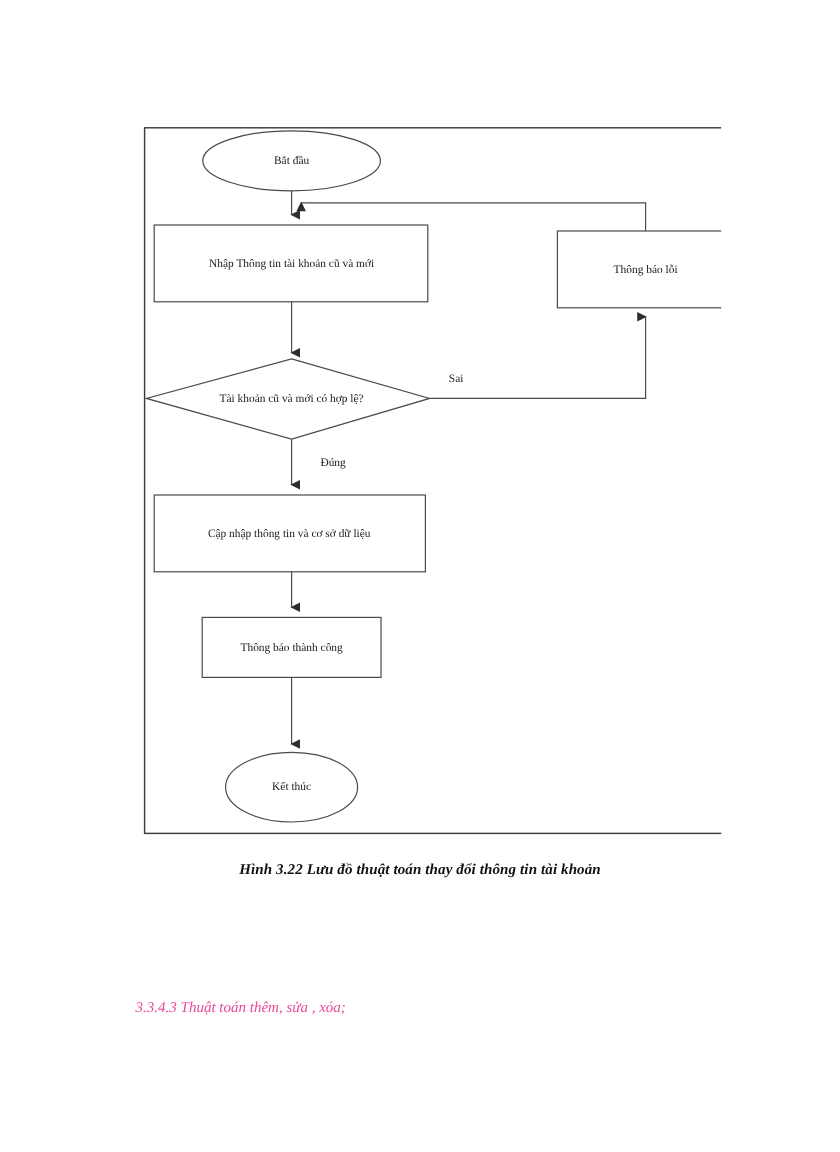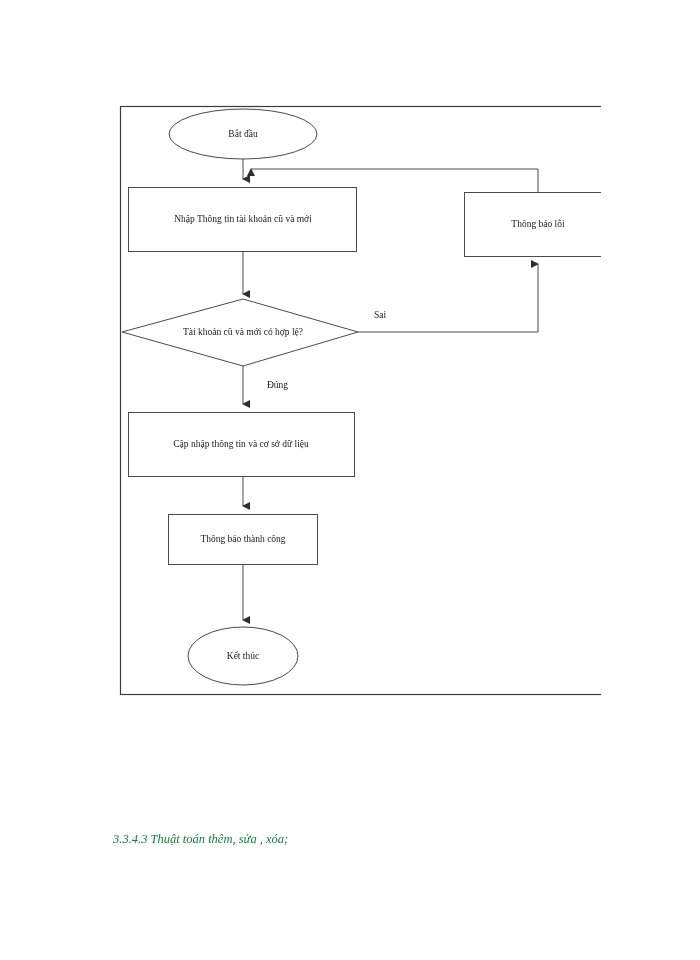--- a/index.html
+++ b/index.html
@@ -68,21 +68,21 @@
     color: #111111;
     letter-spacing: 0.1px;
   }
   .section-heading {
     position: absolute;
     left: 113px;
     top: 808px;
     font-family: "Liberation Serif", serif;
     font-size: 12.5px;
     font-style: italic;
-    color: #15803d;
+    color: #ec4899;
   }
   .page-number {
     position: absolute;
     left: 0;
     top: 900px;
     width: 700px;
     text-align: center;
     font-family: "Liberation Serif", serif;
     font-size: 12.5px;
     color: #111111;
@@ -143,17 +143,18 @@
       <rect class="shape" x="168.5" y="490.5" width="149" height="50"></rect>
       <text class="node-text" x="243" y="516">Thông báo thành công</text>
 
       <line class="connector" x1="243" y1="540.5" x2="243" y2="596" marker-end="url(#arrowDown)"></line>
 
       <ellipse class="shape" cx="243" cy="632" rx="55" ry="29"></ellipse>
       <text class="node-text" x="243" y="632.5">Kết thúc</text>
     </svg>
   </div>
 
+  <div class="caption">Hình 3.22 Lưu đồ thuật toán thay đổi thông tin tài khoản</div>
 
   <div class="section-heading">3.3.4.3 Thuật toán thêm, sửa , xóa;</div>
 
 
 </div>
 
 </body></html>

